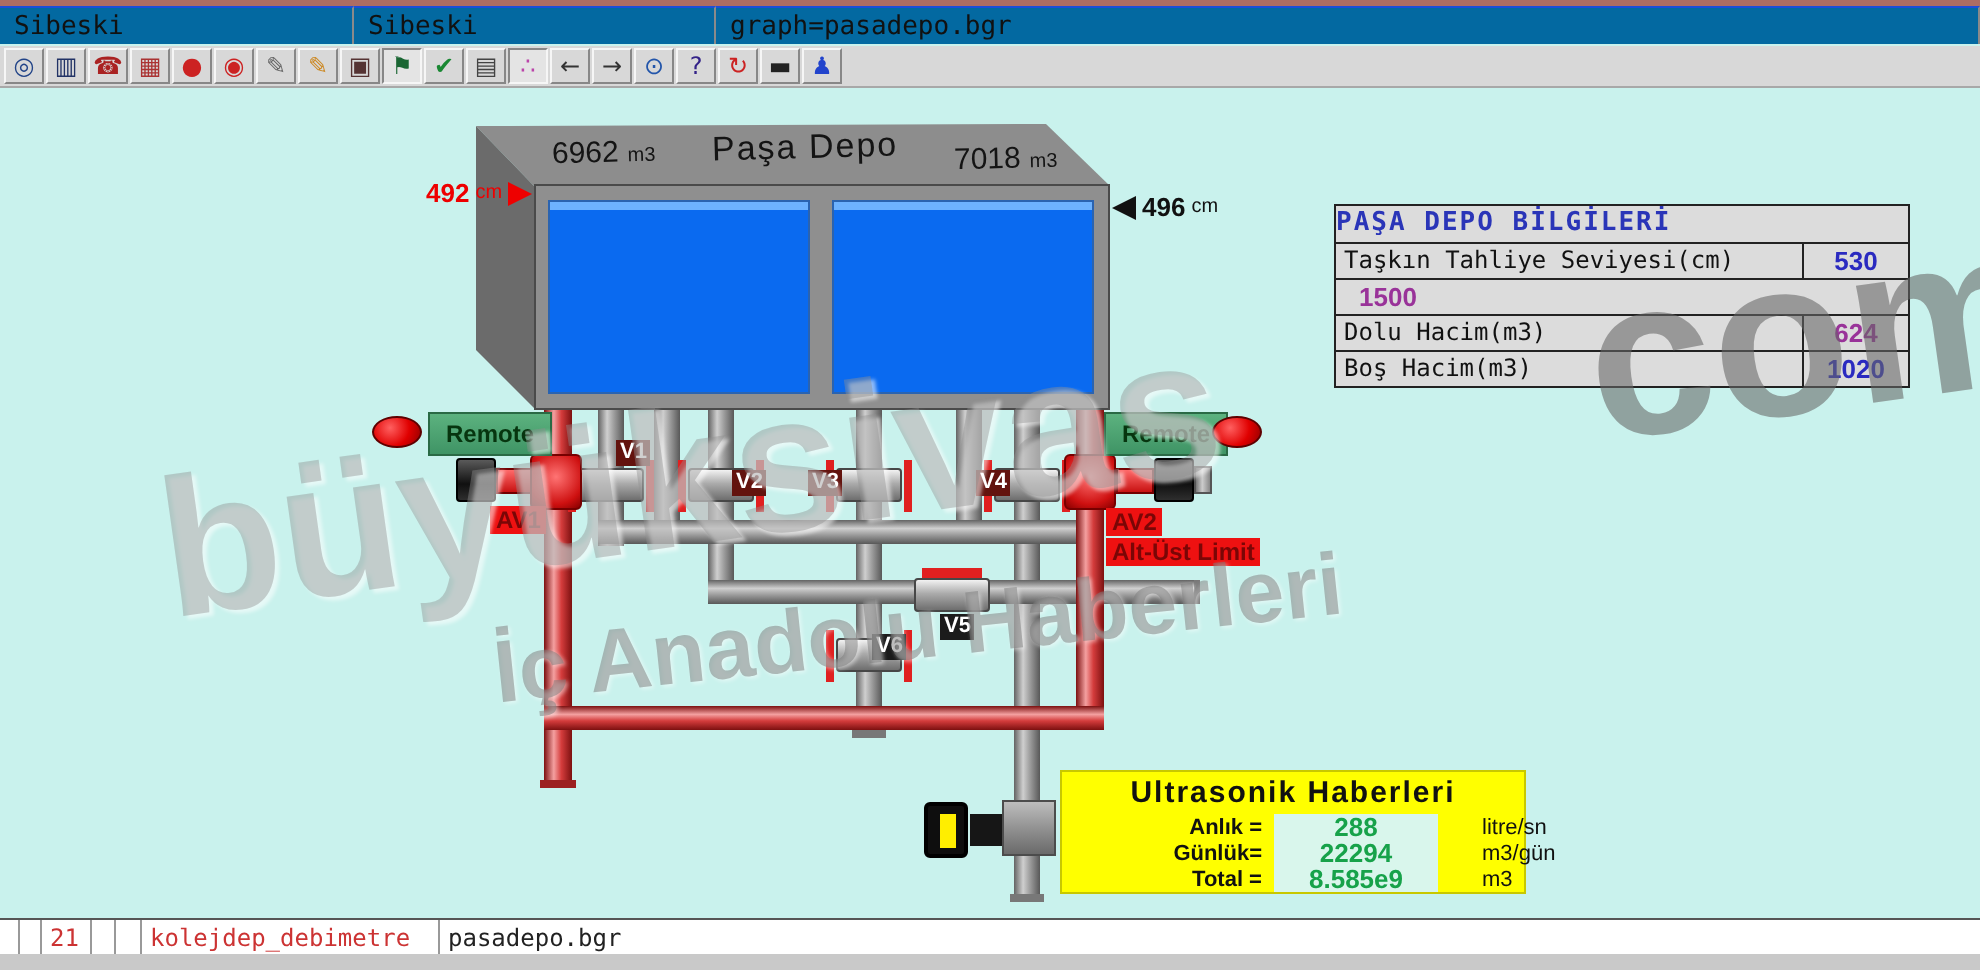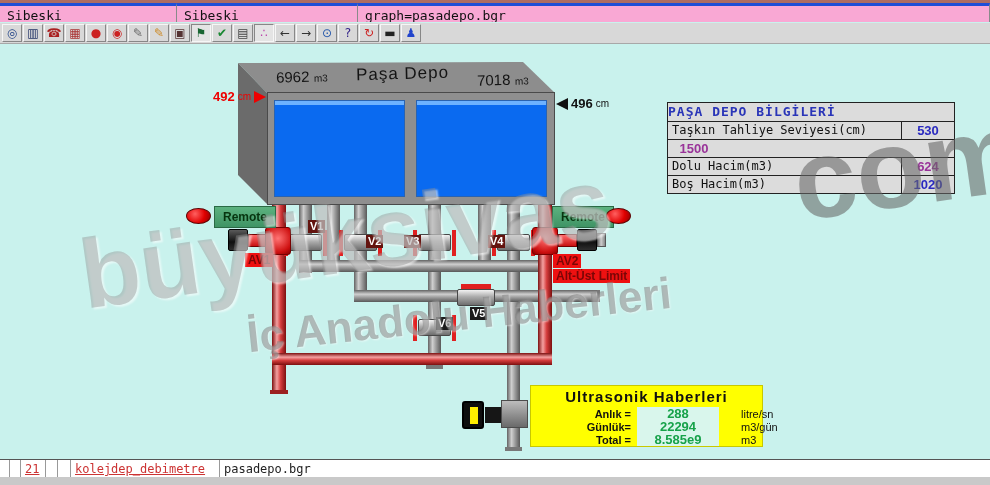--- a/index.html
+++ b/index.html
@@ -9,21 +9,21 @@
     font-family:"Liberation Sans", sans-serif;
     background:#c9f2ed;
   }
   .app { position:relative; width:990px; height:485px; background:#c9f2ed; }
 
   
   .topstrip { position:absolute; top:0; left:0; width:990px; height:3px; background:#ad6d63; }
   .menubar { position:absolute; top:3px; left:0; width:990px; height:19px; background:#d8d8d8;
              display:flex; border-bottom:1px solid #9a9a9a; }
   .menufield { height:19px; padding:2px 7px; font:13px "DejaVu Sans Mono", monospace; color:#111;
-               background:#f9a8d4; border-right:1px solid #8a8a8a; border-top:3px solid #1d4ed8; white-space:nowrap; overflow:hidden; }
+               background:#0369a1; border-right:1px solid #8a8a8a; border-top:1px solid #1d4ed8; white-space:nowrap; overflow:hidden; }
   .mf1 { width:177px; } .mf2 { width:181px; } .mf3 { flex:1; }
 
   .toolbar { position:absolute; top:23px; left:0; width:990px; height:21px; background:#d8d8d8;
              display:flex; align-items:center; gap:1px; padding-left:2px; border-bottom:1px solid #a8a8a8; }
   .tb-btn { width:20px; height:18px; display:flex; align-items:center; justify-content:center;
             background:#d8d8d8; border:1px solid; border-color:#f6f6f6 #878787 #878787 #f6f6f6;
             font:12px "DejaVu Sans", sans-serif; cursor:default; }
   .tb-btn.pressed { border-color:#878787 #f6f6f6 #f6f6f6 #878787; background:#e4e4e4; }
 
   
@@ -128,21 +128,21 @@
   .wm-brand { left:78px; top:138px; font-size:98px; color:rgba(143,143,143,.42); transform:rotate(-8deg);
               text-shadow:2px 2px 2px rgba(255,255,255,.55); }
   .wm-suffix { left:793px; top:58px; font-size:112px; color:rgba(104,104,104,.58); transform:rotate(-8deg); }
   .wm-tagline { left:246px; top:246px; font-size:44px; color:rgba(122,122,122,.5); transform:rotate(-6deg);
               text-shadow:1px 1px 2px rgba(255,255,255,.5); }
 
   
   .statusbar { position:absolute; top:459px; left:0; width:990px; height:18px; background:#fff;
                border-top:1px solid #555; display:flex; font:12px "DejaVu Sans Mono",monospace; }
   .sb-cell { height:100%; border-right:1px solid #999; padding:2px 4px; white-space:nowrap; overflow:hidden; }
-  .sb-red { color:#cc3333;text-decoration:underline; }
+  .sb-red { color:#cc3333; }
   .sb-blk { color:#222; }
   .bottomstrip { position:absolute; top:477px; left:0; width:990px; height:8px; background:#c9c9c9; }
 </style>
 </head>
 <body>
 
 <div class="app">
 
   <div class="topstrip"></div>
 

